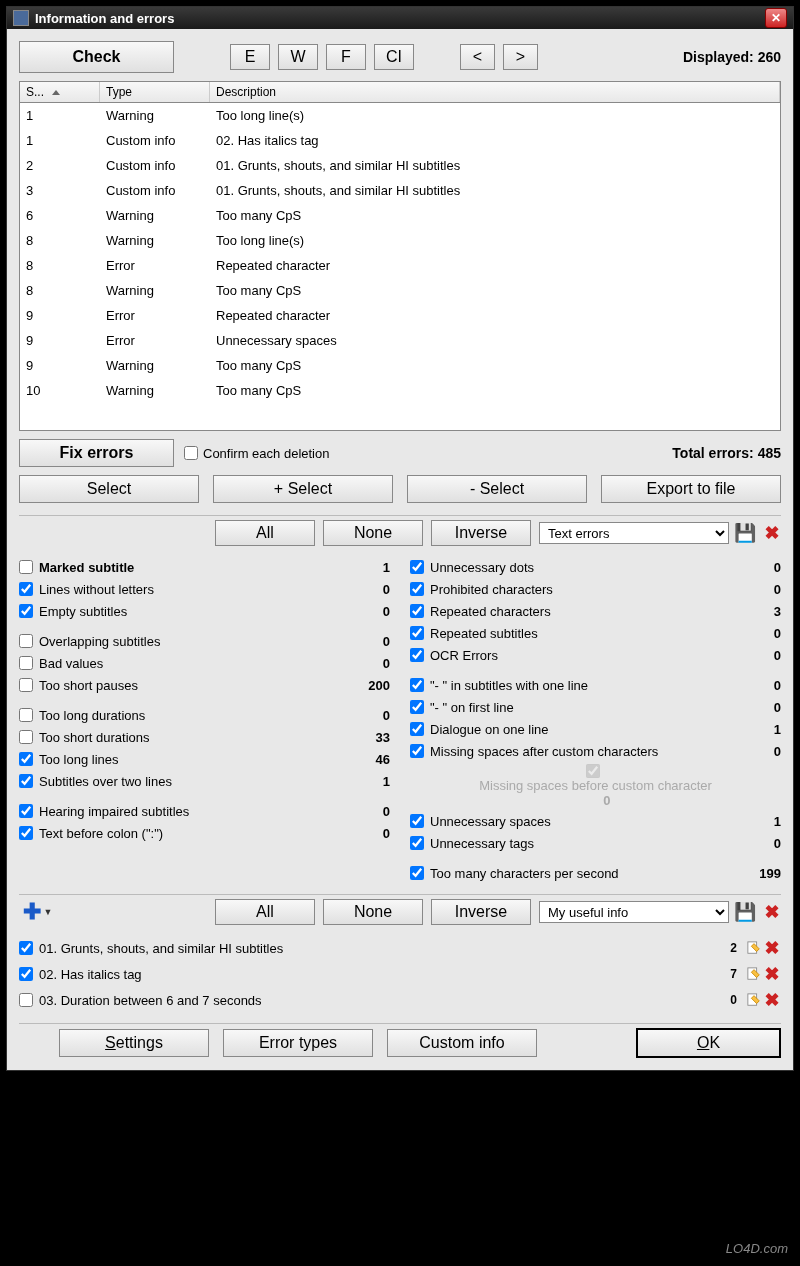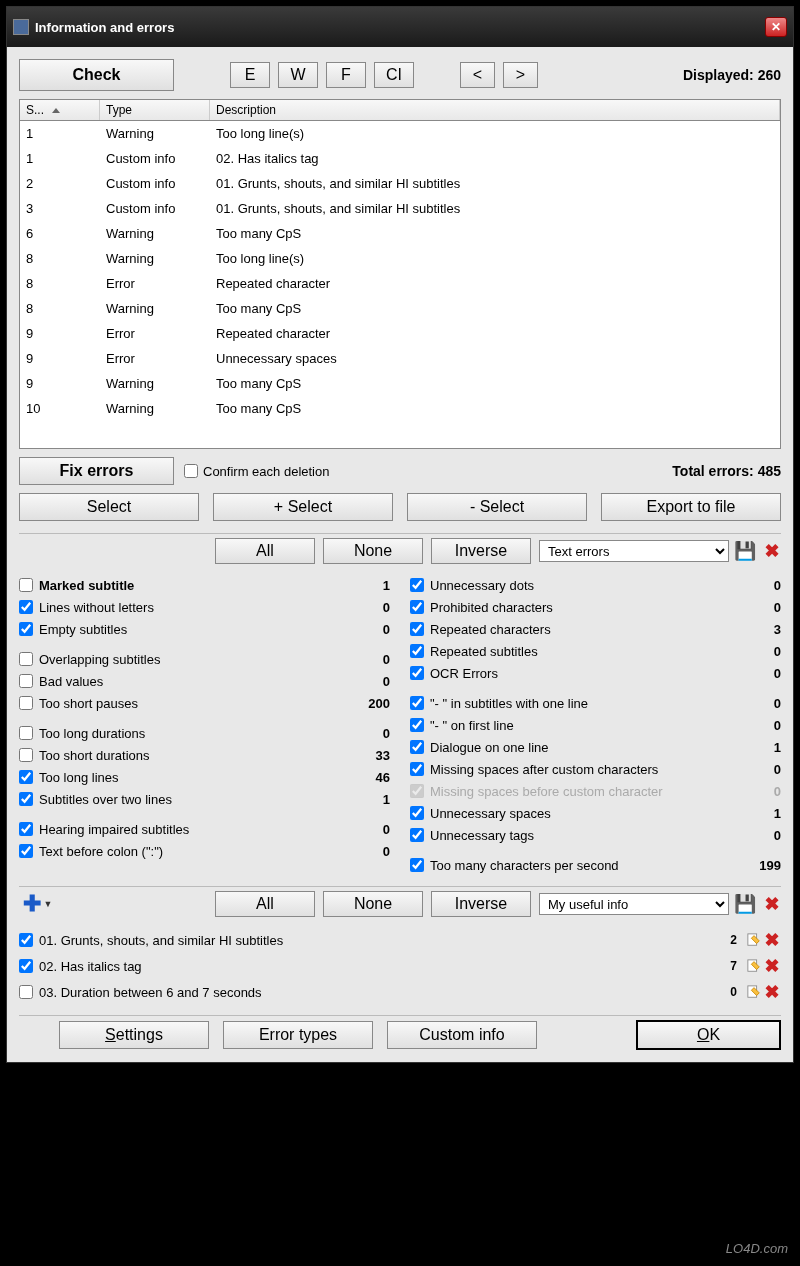--- a/index.html
+++ b/index.html
@@ -1,18 +1,18 @@
 <!DOCTYPE html>
 <html><head>
 <meta charset="utf-8">
 <style>
 * { box-sizing: border-box; margin: 0; padding: 0; }
 body { font-family: Tahoma, Arial, sans-serif; font-size: 12px; background: #000; width: 800px; height: 1266px; overflow: hidden; }
 .window { width: 788px; margin: 6px; background: #e8e8e8; border: 1px solid #333; box-shadow: 0 0 4px rgba(0,0,0,0.5); }
-.titlebar { background: linear-gradient(#3a3a3a,#1a1a1a); color: #fff; padding: 4px 6px; display: flex; align-items: center; height: 40px; }
+.titlebar { background: linear-gradient(#3a3a3a,#1a1a1a); color: #fff; padding: 4px 6px; display: flex; align-items: center; height: 22px; }
 .titlebar-icon { width: 16px; height: 16px; background: #4a6a9a; margin-right: 6px; border: 1px solid #888; }
 .titlebar-text { flex: 1; font-weight: bold; font-size: 13px; }
 .close-btn { width: 22px; height: 20px; background: linear-gradient(#e88,#c22); border: 1px solid #800; border-radius: 3px; display: flex; align-items: center; justify-content: center; color: #fff; font-weight: bold; cursor: pointer; }
 .content { padding: 12px; background: #e8e8e8; }
 .toprow { display: flex; align-items: center; margin-bottom: 8px; gap: 8px; }
 .btn { background: linear-gradient(#f8f8f8,#e0e0e0); border: 1px solid #888; padding: 3px 12px; font-size: 16px; cursor: pointer; font-family: inherit; }
 .btn-wide { min-width: 155px; padding: 4px 12px; }
 .btn-check { min-width: 155px; padding: 6px 12px; font-weight: bold; }
 .btn-sm { min-width: 40px; padding: 3px 6px; }
 .btn-nav { min-width: 35px; padding: 3px 8px; }
@@ -42,21 +42,21 @@
 .icon-save { width: 18px; height: 18px; display: inline-flex; align-items: center; justify-content: center; color: #1a3a8a; font-size: 18px; cursor: pointer; }
 .icon-del { width: 18px; height: 18px; display: inline-flex; align-items: center; justify-content: center; color: #c22; font-size: 18px; font-weight: bold; cursor: pointer; }
 .icon-edit { width: 18px; height: 18px; display: inline-flex; align-items: center; justify-content: center; cursor: pointer; }
 .hr { border: none; border-top: 1px solid #bbb; margin-bottom: 4px; }
 .checks-grid { display: flex; gap: 20px; margin-bottom: 10px; }
 .col { flex: 1; }
 .check-row { display: flex; align-items: center; padding: 2px 0; min-height: 22px; }
 .check-row input { margin-right: 6px; }
 .check-row .lbl { flex: 1; font-size: 13px; }
 .check-row .cnt { font-weight: bold; font-size: 13px; min-width: 30px; text-align: right; }
-.check-row.disabled { color: #aaa; }
+.check-row.disabled { color: #aaa; flex-direction: column; }
 .check-row.bold .lbl { font-weight: bold; }
 .gap { height: 8px; }
 .custom-list { margin-bottom: 10px; }
 .custom-row { display: flex; align-items: center; padding: 4px 0; }
 .custom-row input { margin-right: 6px; }
 .custom-row .lbl { flex: 1; font-size: 13px; }
 .custom-row .cnt { font-weight: bold; margin-right: 8px; min-width: 20px; text-align: right; }
 .plus-btn { color: #1a5ac8; font-size: 22px; font-weight: bold; cursor: pointer; padding: 0 4px; display: inline-flex; align-items: center; }
 .plus-dd { font-size: 9px; margin-left: 2px; color: #333; }
 .bottomrow { display: flex; gap: 14px; align-items: center; margin-left: 40px; }

